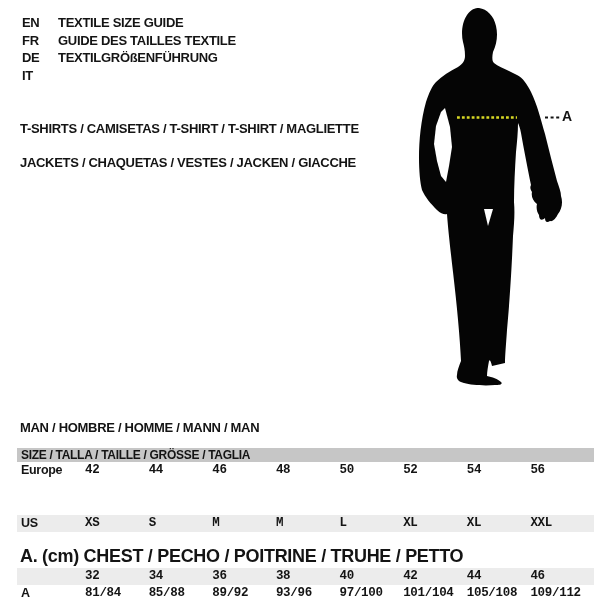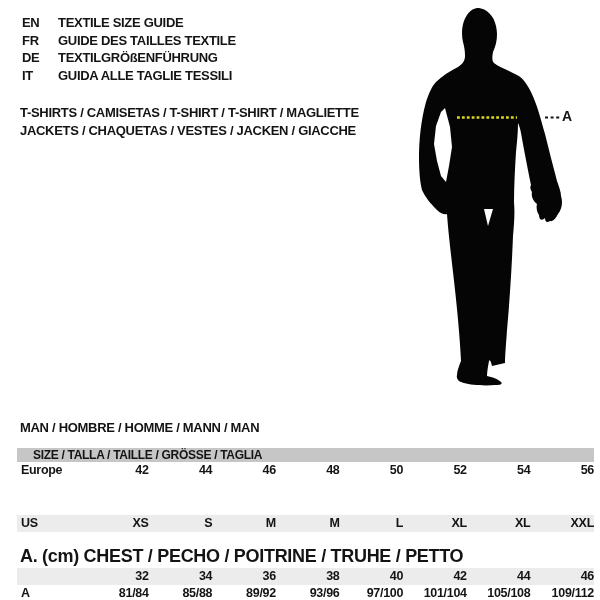--- a/index.html
+++ b/index.html
@@ -10,41 +10,41 @@
 
   
   .lang-list{position:absolute;left:22px;top:14px;}
   .lang-row{display:flex;height:17.6px;line-height:17.6px;font-size:13px;}
   .lang-code{width:36px;font-weight:700;letter-spacing:-0.3px;}
   .lang-title{font-weight:700;letter-spacing:-0.3px;white-space:nowrap;}
 
   
   .categories{position:absolute;left:20px;top:104px;}
   .category-line{height:17.6px;line-height:17.6px;font-size:13px;font-weight:700;
-    letter-spacing:-0.3px;white-space:nowrap;}
+    letter-spacing:-0.3px;white-space:nowrap;margin-top:16px;}
 
   
   .figure{position:absolute;left:380px;top:0;width:220px;height:410px;}
   .figure svg{position:absolute;left:0;top:0;}
   .measure-a{position:absolute;left:182px;top:108px;font-size:14px;font-weight:700;
     letter-spacing:-0.2px;line-height:17px;}
 
   
   .section-title{position:absolute;left:20px;top:420px;font-size:13px;font-weight:700;
     letter-spacing:-0.3px;white-space:nowrap;}
 
   
   .size-table{position:absolute;left:17px;top:448px;width:577px;}
   .t-header{height:14px;line-height:14px;background:var(--header-bg,#c6c6c6);
-    font-size:12px;font-weight:700;letter-spacing:-0.3px;padding-left:16px;}
+    font-size:12px;font-weight:700;letter-spacing:-0.3px;padding-left:4px;}
   .t-row{display:flex;height:17px;line-height:17px;font-size:12.5px;font-weight:700;
     letter-spacing:-0.3px;}
   .t-row.alt{background:var(--row-alt-bg,#ececec);margin-top:36px;}
   .t-label{width:64px;padding-left:4px;}
-  .t-cell{flex:1;text-align:right;}
+  .t-cell{flex:1;text-align:left;font-family:Liberation Mono, monospace;}
 
   
   .footnote{position:absolute;left:20px;top:546px;font-size:18px;font-weight:700;
     letter-spacing:-0.3px;white-space:nowrap;}
 </style>
 </head>
 <body>
 
 <div class="page">
 
@@ -56,21 +56,20 @@
     <div class="lang-row">
       <span class="lang-code">FR</span>
       <span class="lang-title">GUIDE DES TAILLES TEXTILE</span>
     </div>
     <div class="lang-row">
       <span class="lang-code">DE</span>
       <span class="lang-title">TEXTILGRÖßENFÜHRUNG</span>
     </div>
     <div class="lang-row">
       <span class="lang-code">IT</span>
-      <span class="lang-title">GUIDA ALLE TAGLIE TESSILI</span>
     </div>
   </div>
 
   <div class="categories">
     <div class="category-line">T-SHIRTS / CAMISETAS / T-SHIRT / T-SHIRT / MAGLIETTE</div>
     <div class="category-line">JACKETS / CHAQUETAS / VESTES / JACKEN / GIACCHE</div>
   </div>
 
   <div class="figure">
     <svg viewBox="0 0 220 410" width="220" height="410">

